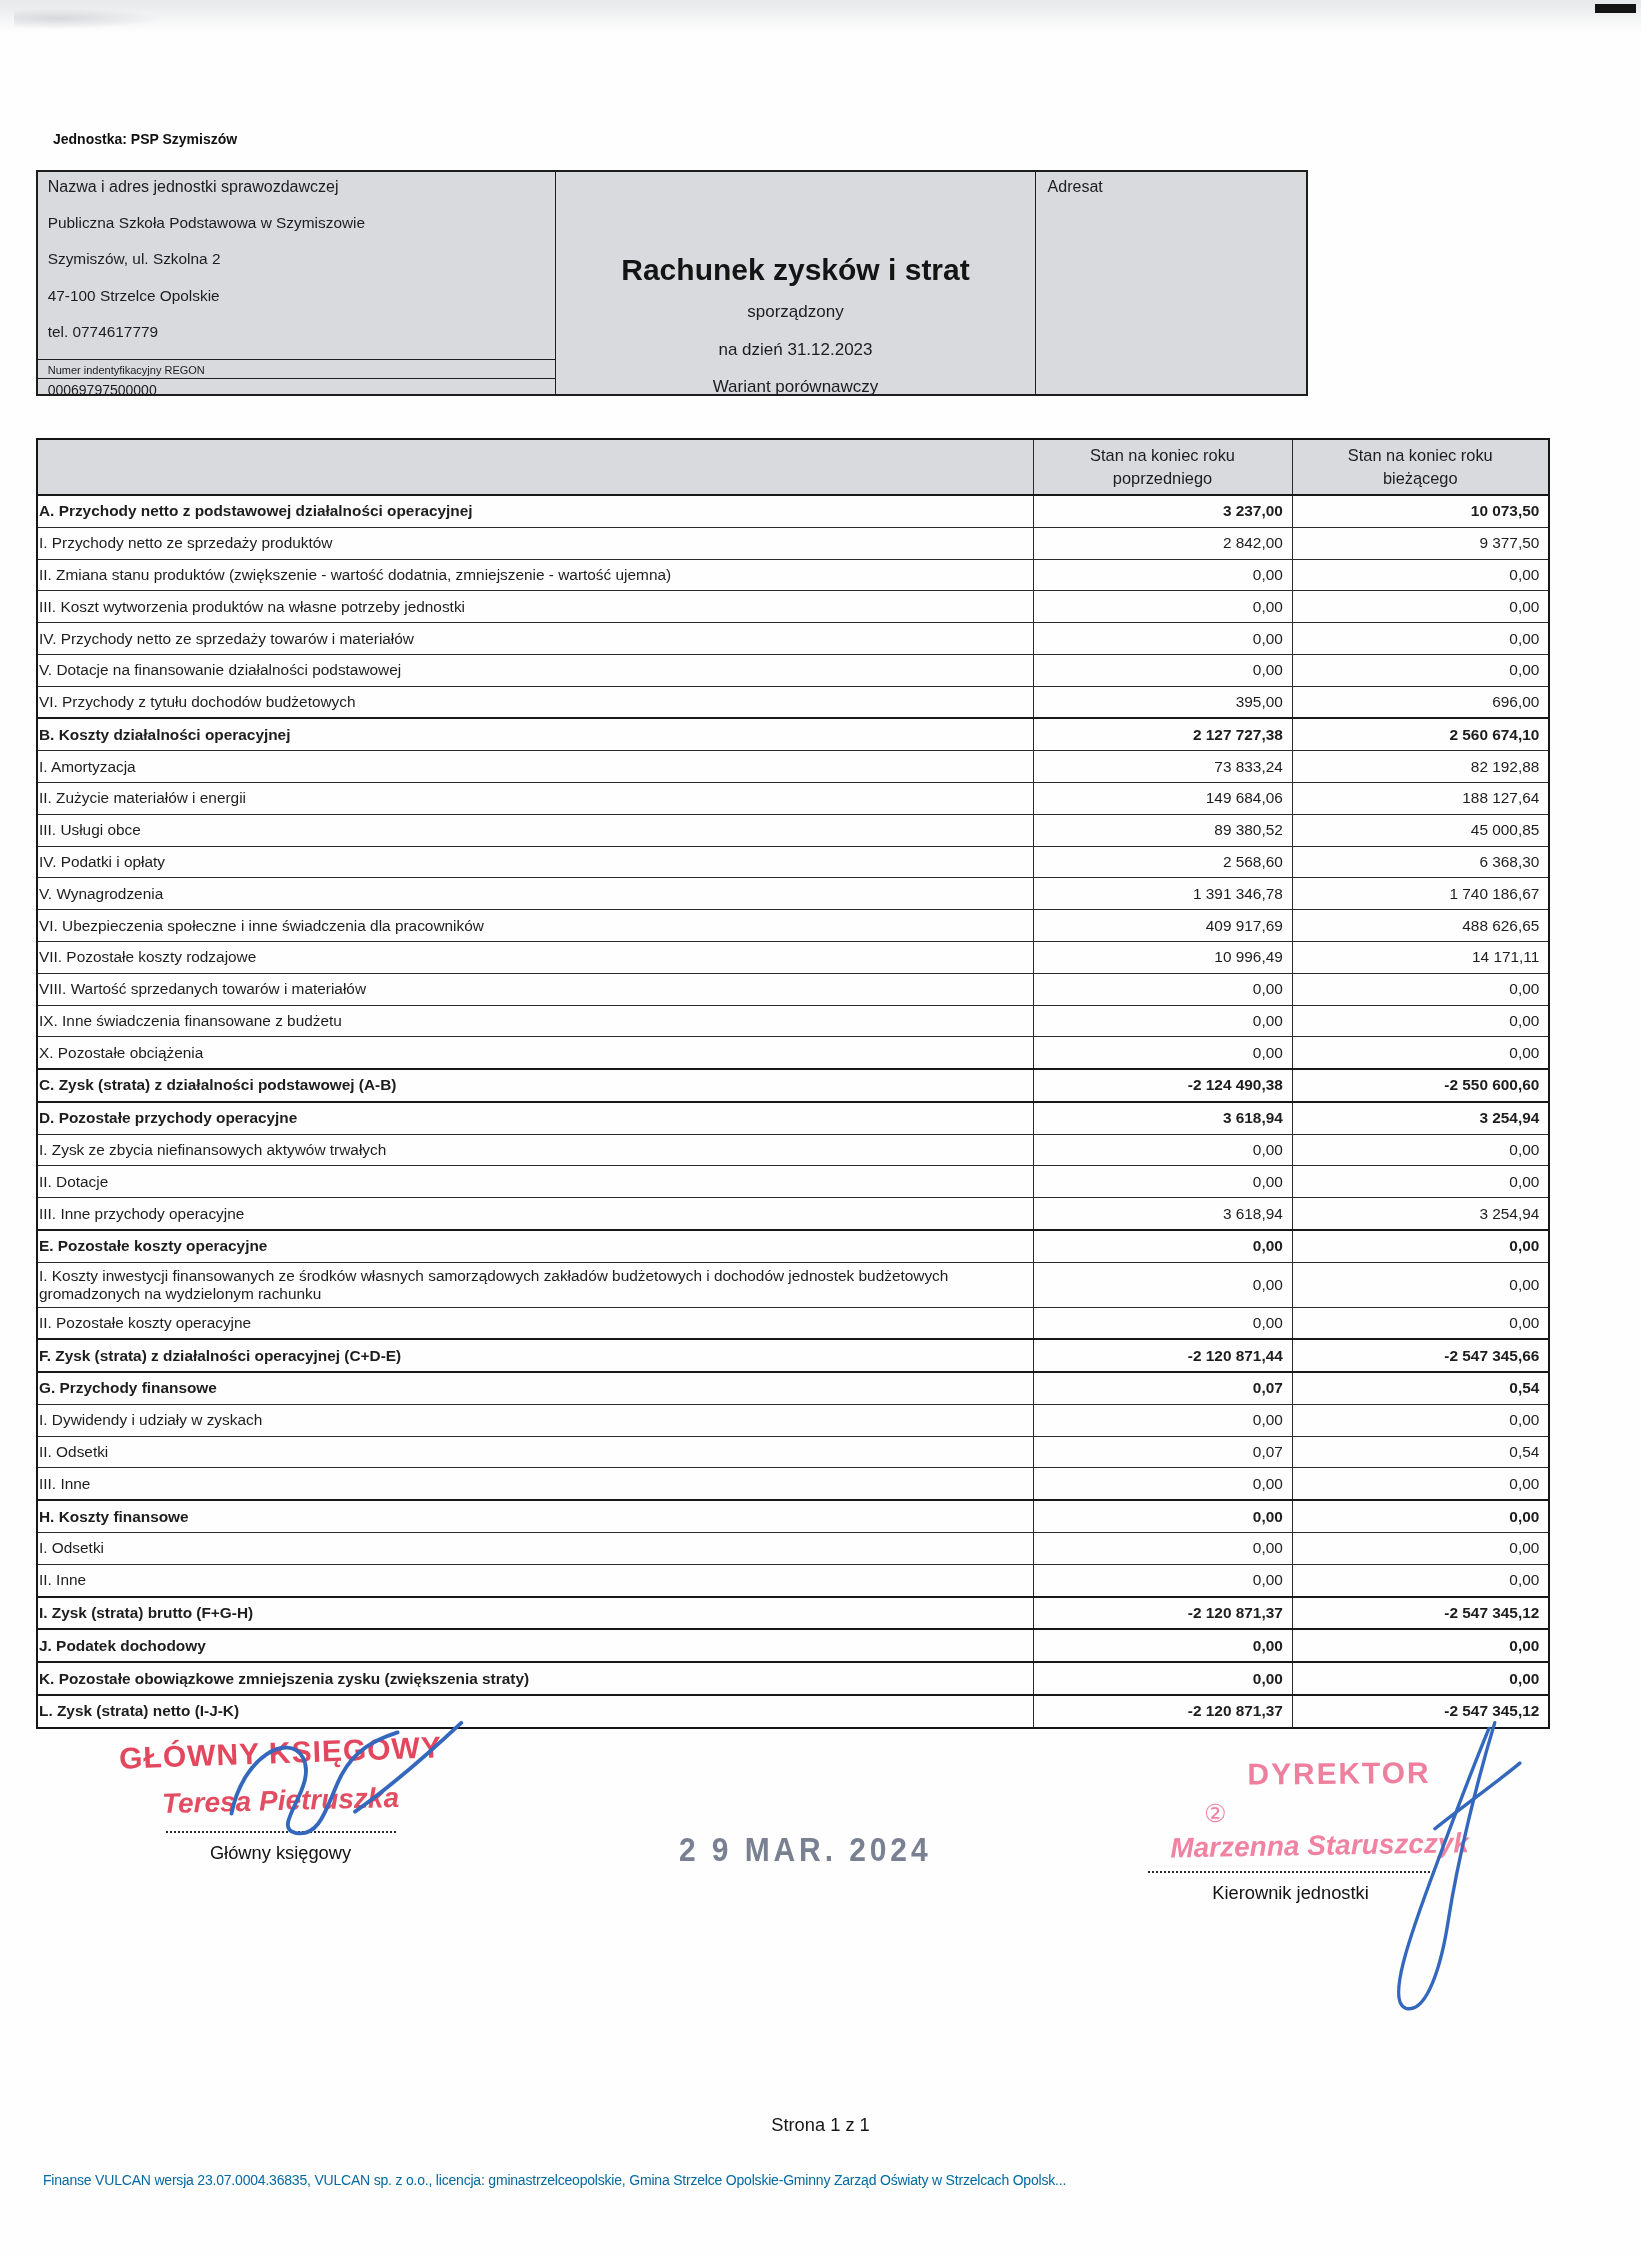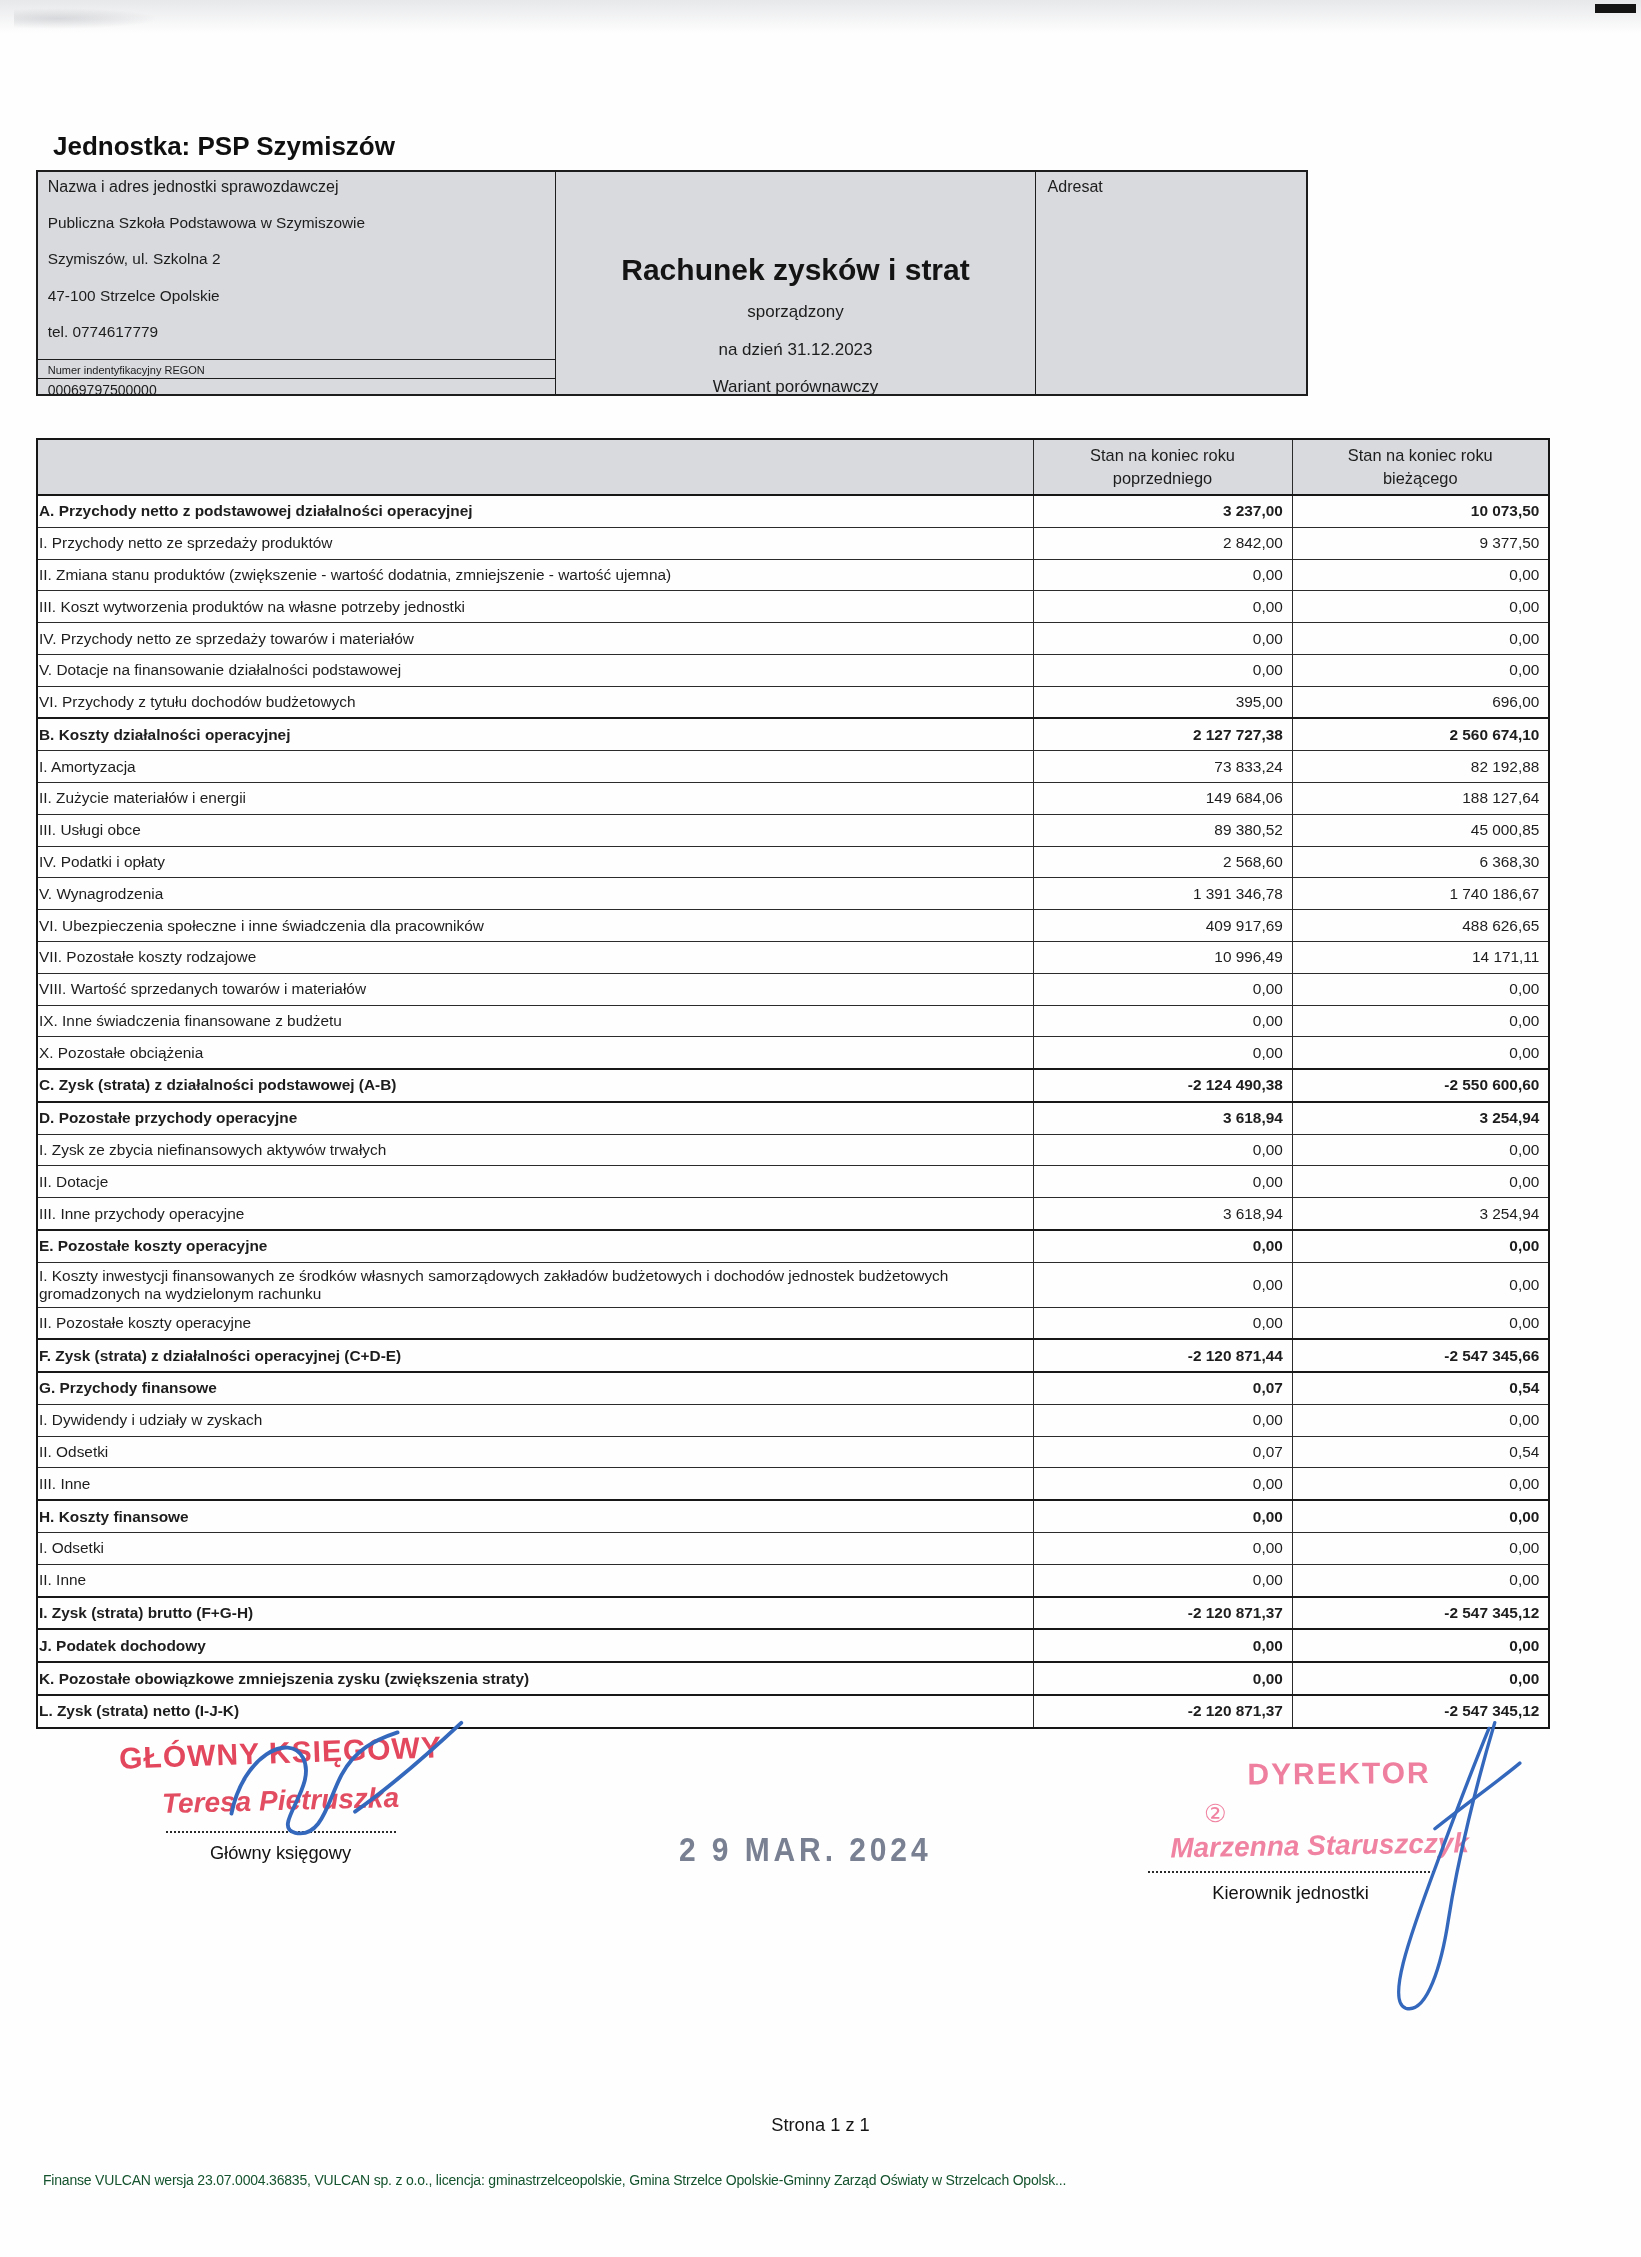--- a/index.html
+++ b/index.html
@@ -8,21 +8,21 @@
     background:#fefefe;overflow:hidden;
     font-family:"Liberation Sans","DejaVu Sans",sans-serif;color:#1d1d1d;
   }
   
   .scan-band{position:absolute;top:0;left:0;width:100%;height:33px;
     background:linear-gradient(180deg,rgba(208,210,214,.5),rgba(255,255,255,0));}
   .smudge{position:absolute;left:13.5px;top:7.7px;width:145px;height:21px;
     background:radial-gradient(ellipse at 30% 50%,rgba(160,163,170,.35),rgba(255,255,255,0) 70%);}
   .black-bar{position:absolute;left:1595px;top:3.9px;width:41px;height:8.7px;background:#141414;}
 
-  .unit-title{position:absolute;left:53px;top:131px;font-size:26px;font-weight:bold;color:#101010;}
+  .unit-title{position:absolute;left:53px;top:131px;font-size:14px;font-weight:bold;color:#101010;}
 
   
   .header-table{position:absolute;left:36px;top:170px;width:1272px;height:226px;
     display:flex;border:2.9px solid #1d1d1d;background:#d8dade;box-sizing:border-box;}
   .hb-left{width:518px;border-right:1.9px solid #1d1d1d;display:flex;flex-direction:column;box-sizing:border-box;}
   .hb-main{flex:1;padding:5.8px 9.7px 0 9.7px;}
   .hb-main .hb-line{font-size:15.4px;margin-bottom:18.3px;}
   .hb-main .hb-title{font-size:16px;margin-bottom:18.3px;}
   .hb-regon-label{border-top:1.9px solid #1d1d1d;padding:3.9px 9.7px 1.9px 9.7px;font-size:11px;height:23px;box-sizing:content-box;}
   .hb-regon-value{border-top:1.9px solid #1d1d1d;padding:2.9px 9.7px;font-size:14px;flex:0 0 auto;}
@@ -66,21 +66,21 @@
   .stamp-name-right{font-size:28px;font-weight:bold;font-style:italic;text-align:center;
     padding-left:19.3px;margin-top:1.9px;transform:rotate(-1deg);opacity:.85;}
   .sig-right .dotted{width:286px;margin:5.8px 0 0 13.5px;}
   .sig-right .sig-caption{text-align:center;padding-right:39px;}
 
   .sig-svg{position:absolute;pointer-events:none;}
   .sig-svg-left{left:212px;top:1717px;}
   .sig-svg-right{left:1350px;top:1711px;}
 
   .page-num{position:absolute;left:0;width:100%;top:2114px;text-align:center;font-size:18.3px;color:#161616;}
-  .app-footer{position:absolute;left:43px;top:2172px;width:1081px;font-size:14px;color:#14532d;letter-spacing:-0.2px;}
+  .app-footer{position:absolute;left:43px;top:2172px;width:1081px;font-size:14px;color:#0369a1;letter-spacing:-0.2px;}
 </style>
 </head>
 <body>
 
 <div class="page">
 
   <div class="scan-band"></div>
   <div class="smudge"></div>
   <div class="black-bar"></div>
 

